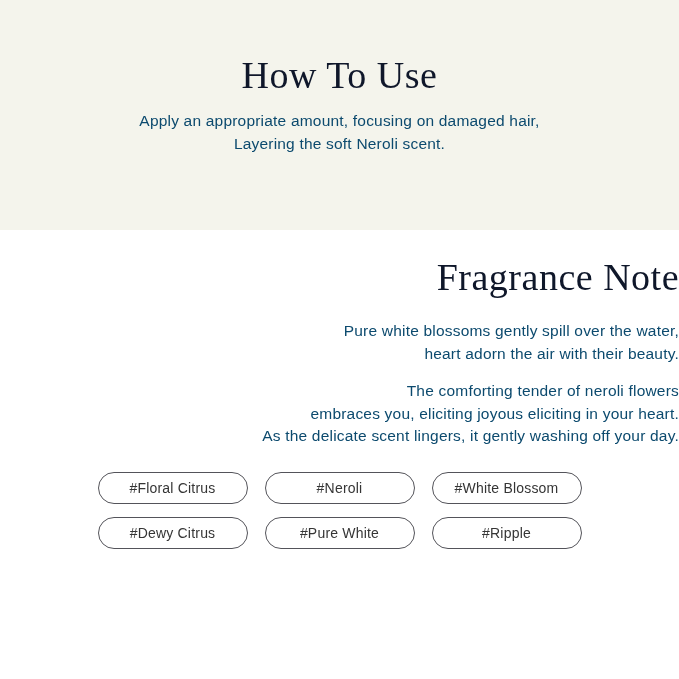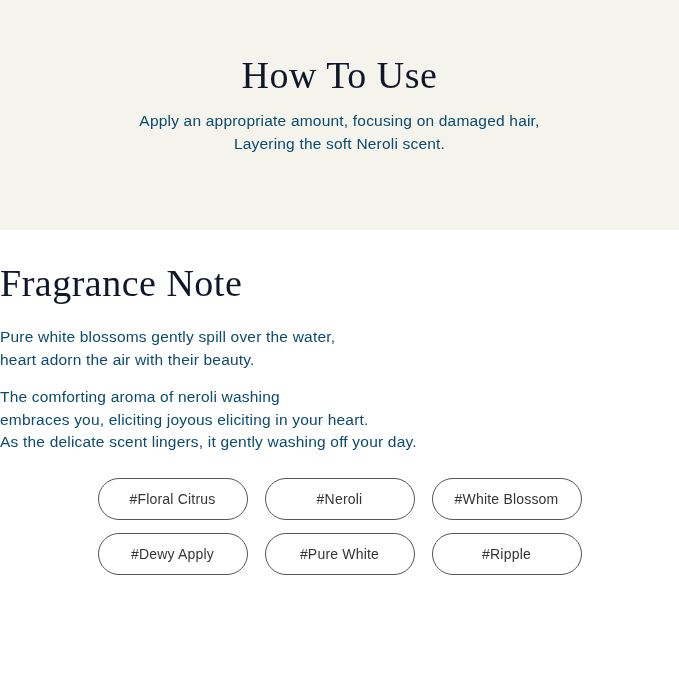--- a/index.html
+++ b/index.html
@@ -18,22 +18,22 @@
   .section-cream {
     width: 100%;
     height: 230px;
     background: #f4f4ec;
     padding-top: 52px;
     text-align: center;
   }
   .section-white {
     width: 100%;
     background: #ffffff;
-    padding-top: 30px;
-    text-align: left;
+    padding-top: 24px;
+    text-align: right;
   }
   .title {
     font-family: "Liberation Serif", "DejaVu Serif", serif;
     font-weight: 400;
     font-size: 38px;
     line-height: 46px;
     letter-spacing: 0.5px;
     color: #0f172a;
   }
   .body-text {
@@ -49,21 +49,21 @@
   .tag-grid {
     margin: 24px auto 0 auto;
     width: 484px;
     display: grid;
     grid-template-columns: repeat(3, 150px);
     column-gap: 17px;
     row-gap: 13px;
   }
   .tag-pill {
     width: 150px;
-    height: 42px;
+    height: 32px;
     border: 1px solid #54545a;
     border-radius: 23px;
     background: #ffffff;
     display: flex;
     align-items: center;
     justify-content: center;
     font-size: 14px;
     letter-spacing: 0.2px;
     color: #353535;
   }
@@ -83,28 +83,28 @@
 
   <section class="section-white">
     <h1 class="title">Fragrance Note</h1>
 
     <div class="body-text para-1">
       <div>Pure white blossoms gently spill over the water,</div>
       <div>heart adorn the air with their beauty.</div>
     </div>
 
     <div class="body-text para-2">
-      <div>The comforting aroma of neroli washing</div>
+      <div>The comforting tender of neroli flowers</div>
       <div>embraces you, eliciting joyous eliciting in your heart.</div>
       <div>As the delicate scent lingers, it gently washing off your day.</div>
     </div>
 
     <div class="tag-grid">
       <div class="tag-pill">#Floral Citrus</div>
       <div class="tag-pill">#Neroli</div>
       <div class="tag-pill">#White Blossom</div>
-      <div class="tag-pill">#Dewy Apply</div>
+      <div class="tag-pill">#Dewy Citrus</div>
       <div class="tag-pill">#Pure White</div>
       <div class="tag-pill">#Ripple</div>
     </div>
   </section>
 
 </div>
 
 </body></html>

